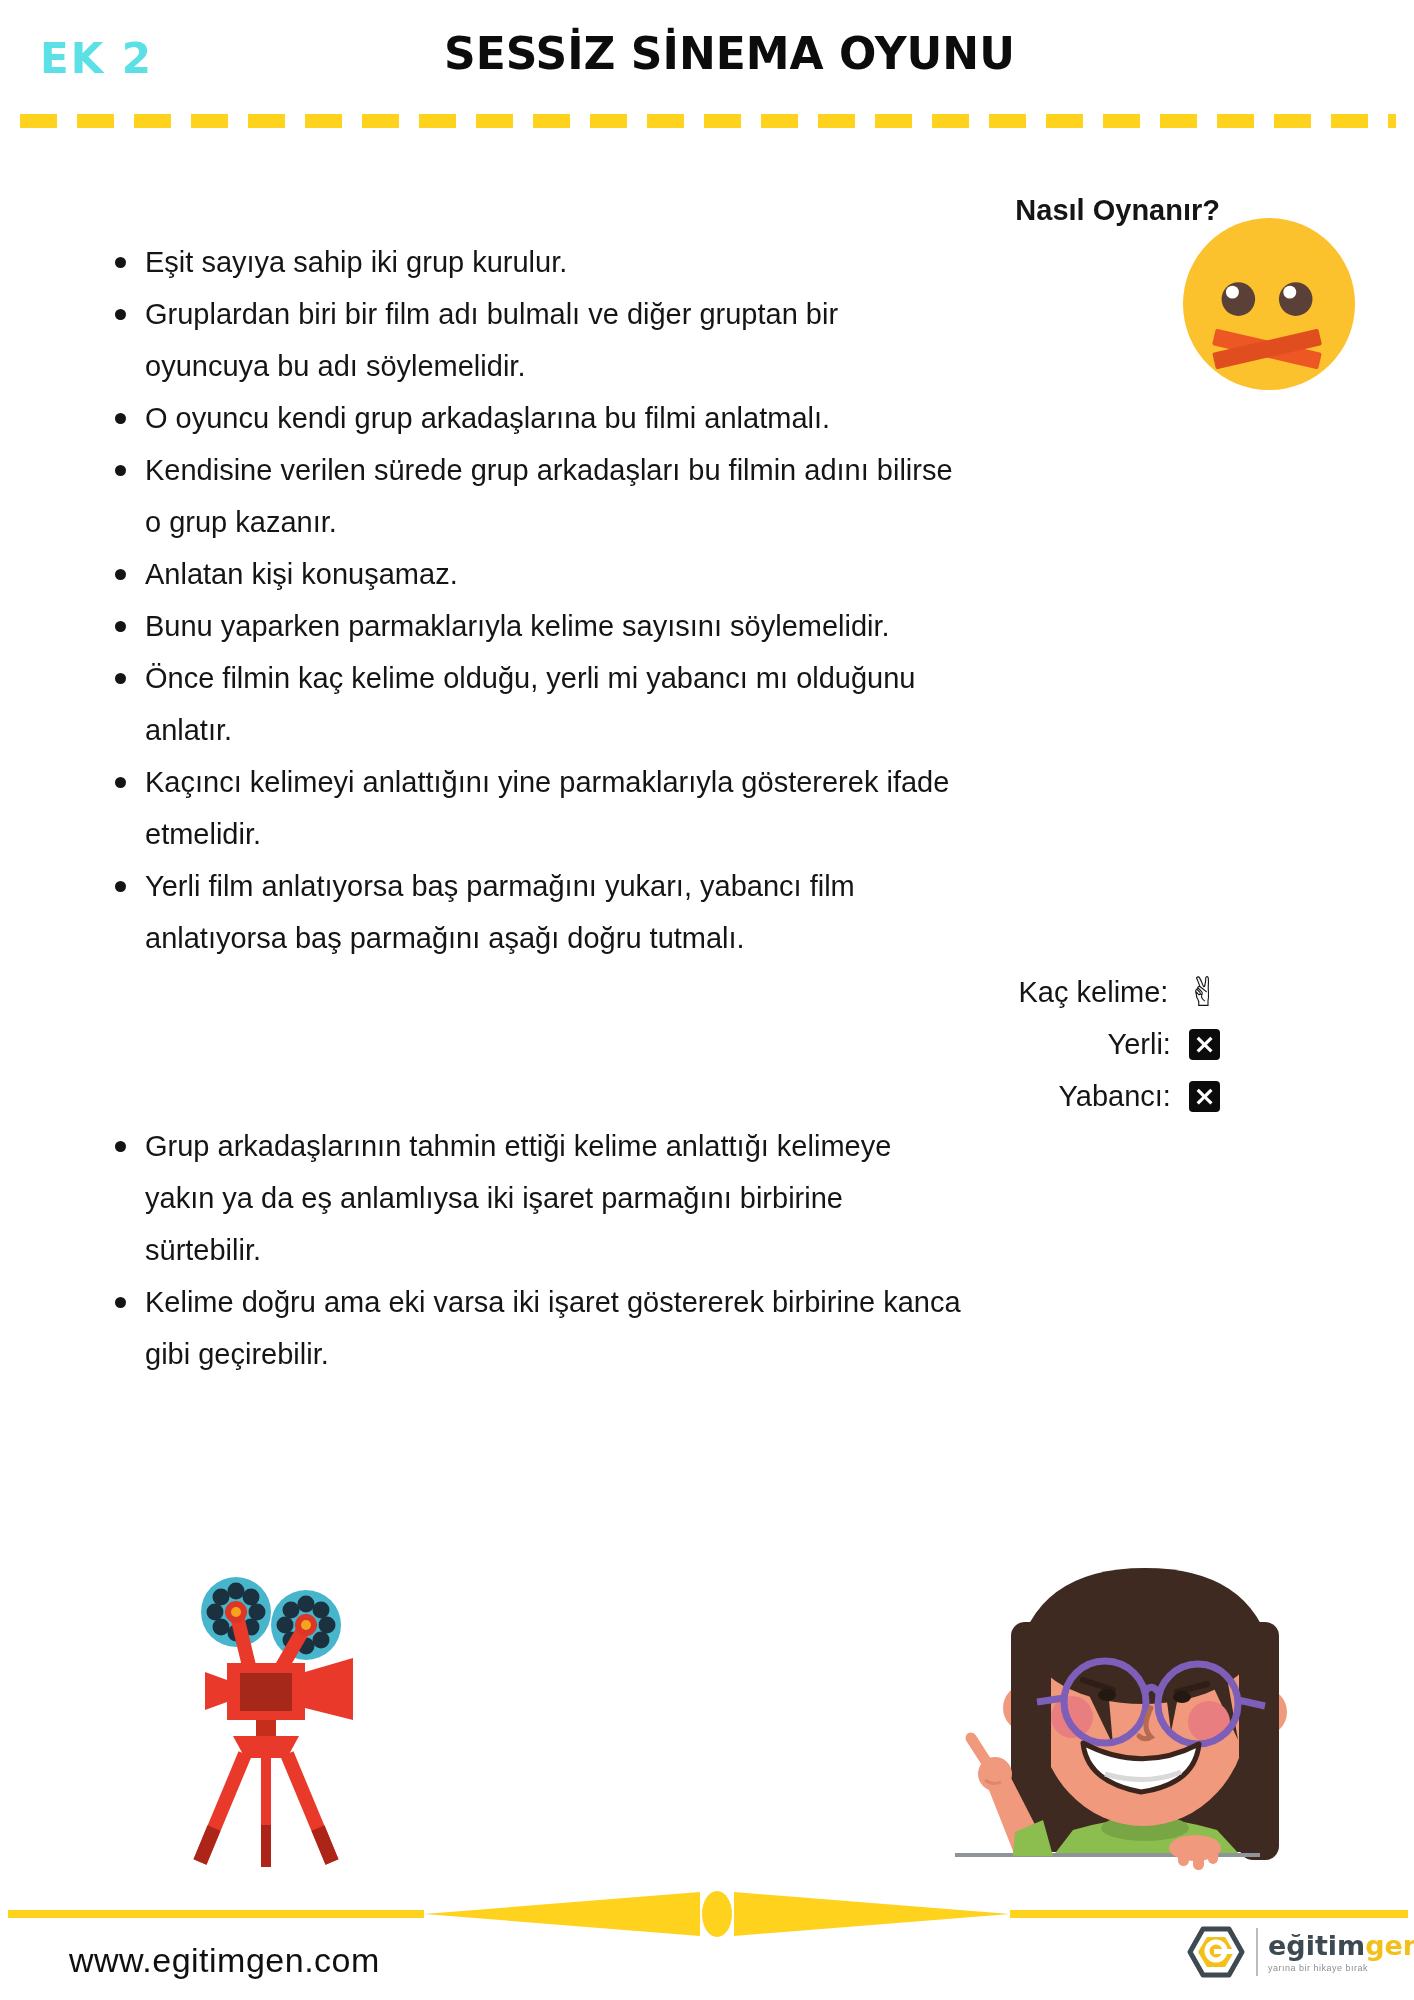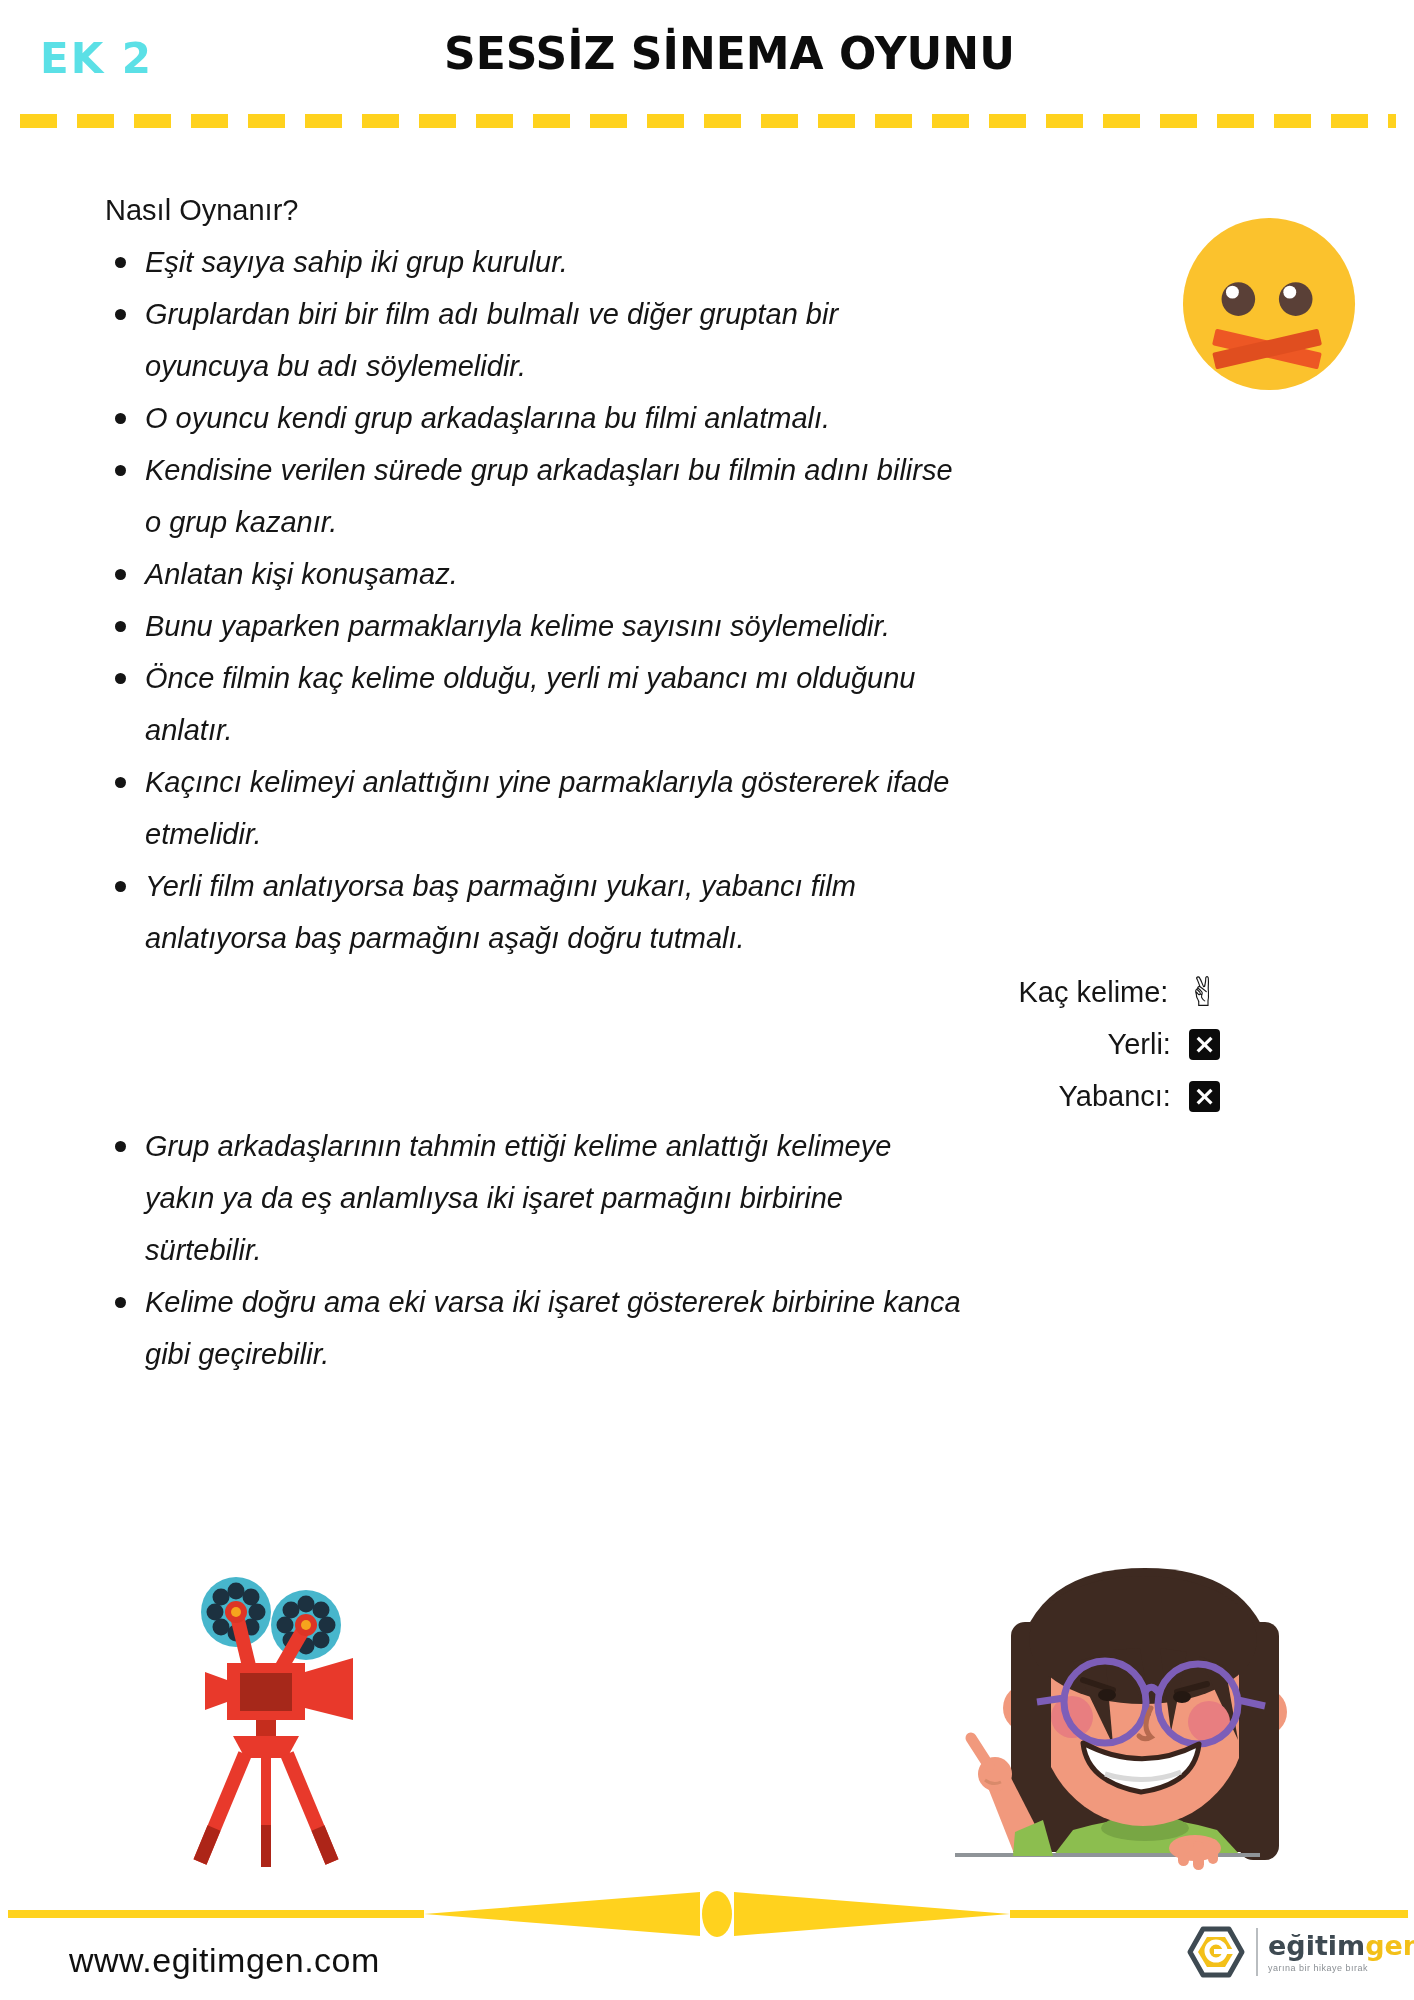--- a/index.html
+++ b/index.html
@@ -16,22 +16,22 @@
     position:absolute;left:0;right:0;top:28px;text-align:center;
     font-family:"DejaVu Sans",sans-serif;font-size:44px;font-weight:800;
     color:#0c0c0c;letter-spacing:0px;padding-left:45px;
   }
   .dash-line{position:absolute;left:0;top:112px;width:1414px;height:18px;}
   
   .content{
     position:absolute;left:105px;top:184px;width:1115px;
     font-size:29px;line-height:52px;color:#151515;
   }
-  .how-heading{text-align:left;font-weight:400;}
-  ul.blist{list-style:none;margin:0;padding:0;font-style:italic;}
+  .how-heading{text-align:right;font-weight:700;}
+  ul.blist{list-style:none;margin:0;padding:0;}
   ul.blist li{display:flex;align-items:flex-start;}
   .dot{width:40px;flex:0 0 40px;box-sizing:border-box;padding-left:10px;}
   .dot::before{content:"";display:block;width:11px;height:11px;border-radius:50%;
     background:#141414;margin-top:21px;}
   .btext{white-space:pre-line;}
   .clue{height:52px;text-align:right;}
   .clue-label{vertical-align:middle;}
   .hand-glyph{
     font-family:"DejaVu Sans",sans-serif;font-size:40px;vertical-align:middle;
     margin-left:10px;line-height:52px;

